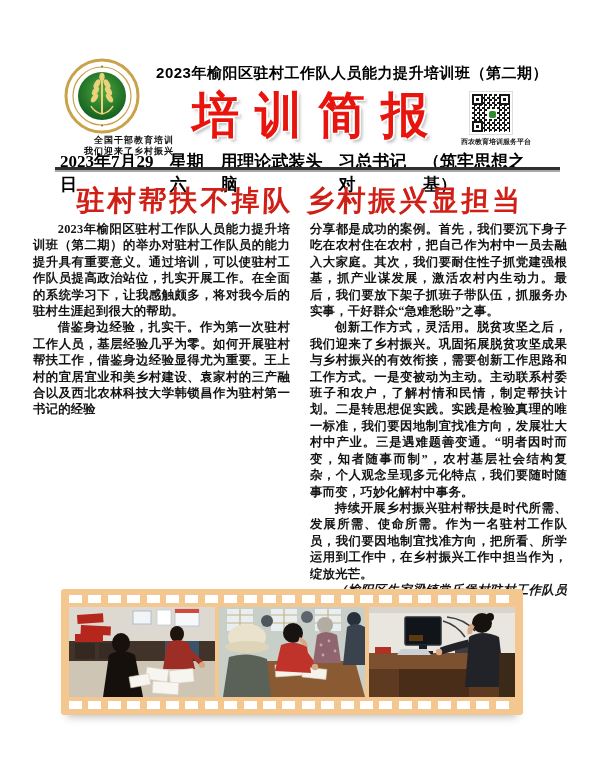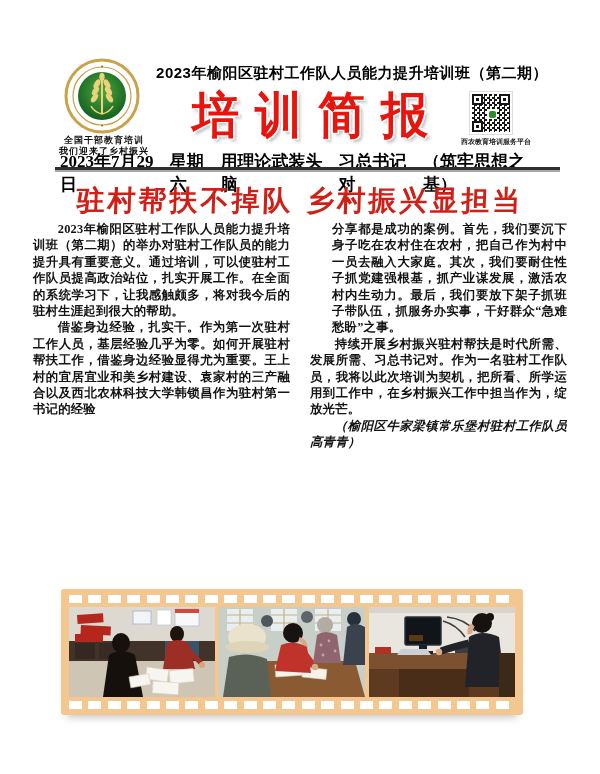--- a/index.html
+++ b/index.html
@@ -6,21 +6,21 @@
   html,body { background:#888; }
   .page {
     position:relative; width:600px; height:774px; margin:0 auto;
     background:#ffffff; overflow:hidden;
     font-family:"Liberation Serif", serif; color:#111;
   }
 
   
   .emblem { position:absolute; left:64px; top:58px; width:76px; height:76px; }
   .logo-caption {
-    position:absolute; left:34px; top:135px; width:140px; text-align:center;
+    position:absolute; left:34px; top:135px; width:140px; text-align:right;
     font-family:"Liberation Sans", sans-serif;
     font-size:9px; font-weight:bold; line-height:11px; letter-spacing:1px; color:#111;
   }
   .course-title {
     position:absolute; left:142px; top:64px; width:420px; text-align:center;
     font-family:"Liberation Sans", sans-serif;
     font-size:15px; font-weight:bold; color:#000; letter-spacing:0.5px;
   }
   .masthead {
     position:absolute; left:150px; top:86px; width:320px; text-align:center;
@@ -73,21 +73,21 @@
   
   .article {
     position:absolute; left:33px; right:33px; top:221px;
     display:flex; gap:20px;
   }
   .col { flex:1 1 0; }
   .col p {
     font-size:12.4px; line-height:16.4px; font-weight:700; color:#141414;
     text-align:justify; text-indent:2em; letter-spacing:0.2px;
   }
-  .col p.no-indent { text-indent:0;margin-left:22px; }
+  .col p.no-indent { text-indent:0; }
   .signature {
     font-size:12.2px; line-height:16.4px; font-weight:500; color:#222;
     text-align:justify; letter-spacing:0.4px; font-style:italic;
   }
 
   
   .filmstrip {
     position:absolute; left:61px; top:589px; width:462px;
     background:#f4c690; border-radius:3px; padding:5px 8px;
     box-shadow:0 8px 8px -6px rgba(0,0,0,0.25);
@@ -165,21 +165,22 @@
 
   <h2 class="headline">驻村帮扶不掉队 乡村振兴显担当</h2>
 
   <div class="article">
     <div class="col">
       <p>2023年榆阳区驻村工作队人员能力提升培训班（第二期）的举办对驻村工作队员的能力提升具有重要意义。通过培训，可以使驻村工作队员提高政治站位，扎实开展工作。在全面的系统学习下，让我感触颇多，将对我今后的驻村生涯起到很大的帮助。</p>
       <p>借鉴身边经验，扎实干。作为第一次驻村工作人员，基层经验几乎为零。如何开展驻村帮扶工作，借鉴身边经验显得尤为重要。王上村的宜居宜业和美乡村建设、袁家村的三产融合以及西北农林科技大学韩锁昌作为驻村第一书记的经验</p>
     </div>
     <div class="col">
       <p class="no-indent">分享都是成功的案例。首先，我们要沉下身子吃在农村住在农村，把自己作为村中一员去融入大家庭。其次，我们要耐住性子抓党建强根基，抓产业谋发展，激活农村内生动力。最后，我们要放下架子抓班子带队伍，抓服务办实事，干好群众“急难愁盼”之事。</p>
-      <p>持续开展乡村振兴驻村帮扶是时代所需、发展所需、习总书记对。作为一名驻村工作队员，我将以此次培训为契机，把所看、所学运用到工作中，在乡村振兴工作中担当作为，绽放光芒。</p>
+      <p>创新工作方式，灵活用。脱贫攻坚之后，我们迎来了乡村振兴。巩固拓展脱贫攻坚成果与乡村振兴的有效衔接，需要创新工作思路和工作方式。一是变被动为主动。主动联系村委班子和农户，了解村情和民情，制定帮扶计划。二是转思想促实践。实践是检验真理的唯一标准，我们要因地制宜找准方向，发展壮大村中产业。三是遇难题善变通。“明者因时而变，知者随事而制”，农村基层社会结构复杂，个人观念呈现多元化特点，我们要随时随事而变，巧妙化解村中事务。</p>
+      <p>持续开展乡村振兴驻村帮扶是时代所需、发展所需、使命所需。作为一名驻村工作队员，我们要因地制宜找准方向，把所看、所学运用到工作中，在乡村振兴工作中担当作为，绽放光芒。</p>
       <p class="signature">（榆阳区牛家梁镇常乐堡村驻村工作队员 高青青）</p>
     </div>
   </div>
 
   <div class="filmstrip">
     <div class="perf top"></div>
     <div class="photos">
 
       <div class="photo" aria-label="培训学员在办公室整理学习资料">
         <svg viewBox="0 0 146 90" preserveAspectRatio="none">

